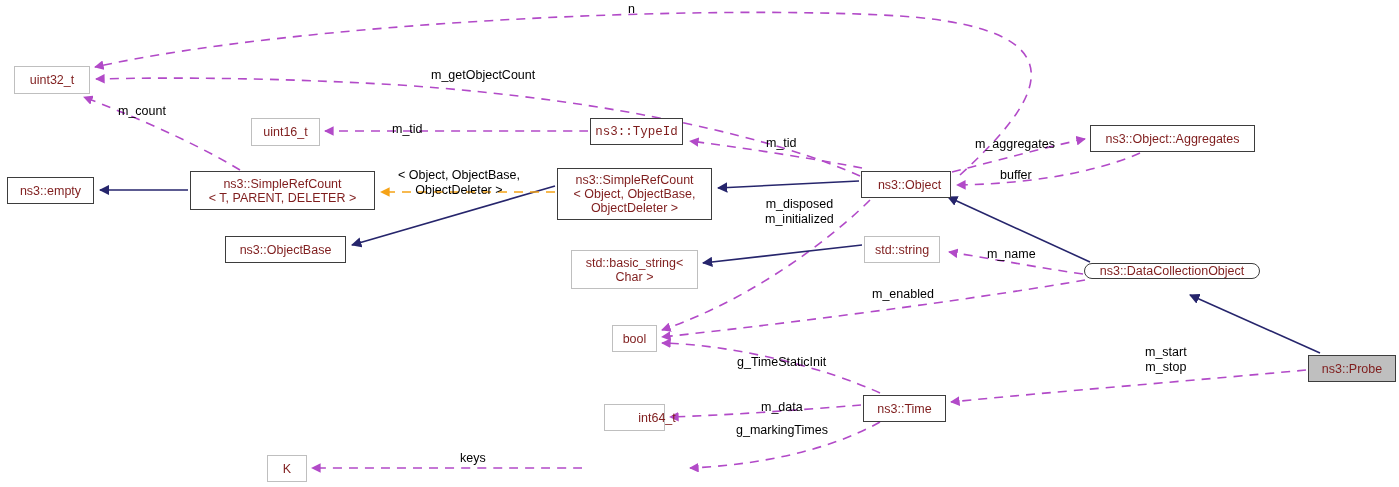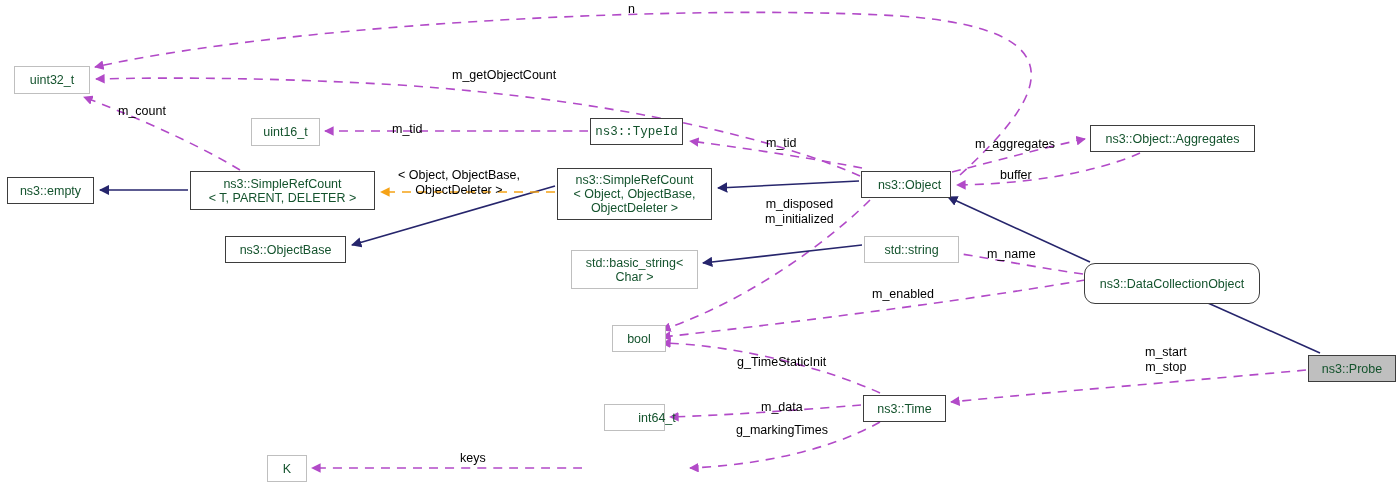--- a/index.html
+++ b/index.html
@@ -24,21 +24,21 @@
   }
   .node {
     position: absolute;
     box-sizing: border-box;
     display: flex;
     align-items: center;
     justify-content: center;
     text-align: center;
     background: #ffffff;
     font-size: 12.5px;
-    color: #14532d;
+    color: #7f1d1d;
     line-height: 14px;
     white-space: pre;
     z-index: 5;
   }
   .node.plain {
     border: 1px solid #bfbfbf;
   }
   .node.strong {
     border: 1.6px solid #3d3d3d;
   }
@@ -124,42 +124,42 @@
 
   <div class="node strong" style="left:590px;top:118px;width:93px;height:27px;font-family:Liberation Mono, monospace;">ns3::TypeId</div>
 
   <div class="node strong" style="left:557px;top:168px;width:155px;height:52px;">ns3::SimpleRefCount
 &lt; Object, ObjectBase,
 ObjectDeleter &gt;</div>
 
   <div class="node plain" style="left:571px;top:250px;width:127px;height:39px;">std::basic_string&lt;
 Char &gt;</div>
 
-  <div class="node plain" style="left:612px;top:325px;width:54px;height:27px;">bool</div>
+  <div class="node plain" style="left:612px;top:325px;width:45px;height:27px;">bool</div>
 
   <div class="node plain" style="left:604px;top:404px;width:61px;height:27px;padding-left:45px;">int64_t</div>
 
   <div class="node plain" style="left:267px;top:455px;width:40px;height:27px;">K</div>
 
 
   <div class="node strong" style="left:863px;top:395px;width:83px;height:27px;">ns3::Time</div>
 
   <div class="node strong" style="left:861px;top:171px;width:90px;height:27px;padding-left:7px;">ns3::Object</div>
 
-  <div class="node plain" style="left:864px;top:236px;width:95px;height:27px;">std::string</div>
+  <div class="node plain" style="left:864px;top:236px;width:76px;height:27px;">std::string</div>
 
   <div class="node strong" style="left:1090px;top:125px;width:165px;height:27px;">ns3::Object::Aggregates</div>
 
-  <div class="node strong" style="left:1084px;top:263px;width:176px;height:41px;border-radius:11px;">ns3::DataCollectionObject</div>
+  <div class="node strong" style="left:1084px;top:263px;width:176px;height:16px;border-radius:11px;">ns3::DataCollectionObject</div>
 
   <div class="node current" style="left:1308px;top:355px;width:88px;height:27px;">ns3::Probe</div>
 
   <div class="edge-label" style="left:628px;top:2px;">n</div>
 
-  <div class="edge-label" style="left:436px;top:68px;padding-left:16px;">m_getObjectCount</div>
+  <div class="edge-label" style="left:415px;top:68px;padding-left:16px;">m_getObjectCount</div>
 
   <div class="edge-label" style="left:118px;top:104px;">m_count</div>
 
   <div class="edge-label" style="left:392px;top:122px;">m_tid</div>
 
   <div class="edge-label" style="left:766px;top:136px;">m_tid</div>
 
   <div class="edge-label" style="left:975px;top:137px;">m_aggregates</div>
 
   <div class="edge-label" style="left:1000px;top:168px;">buffer</div>

